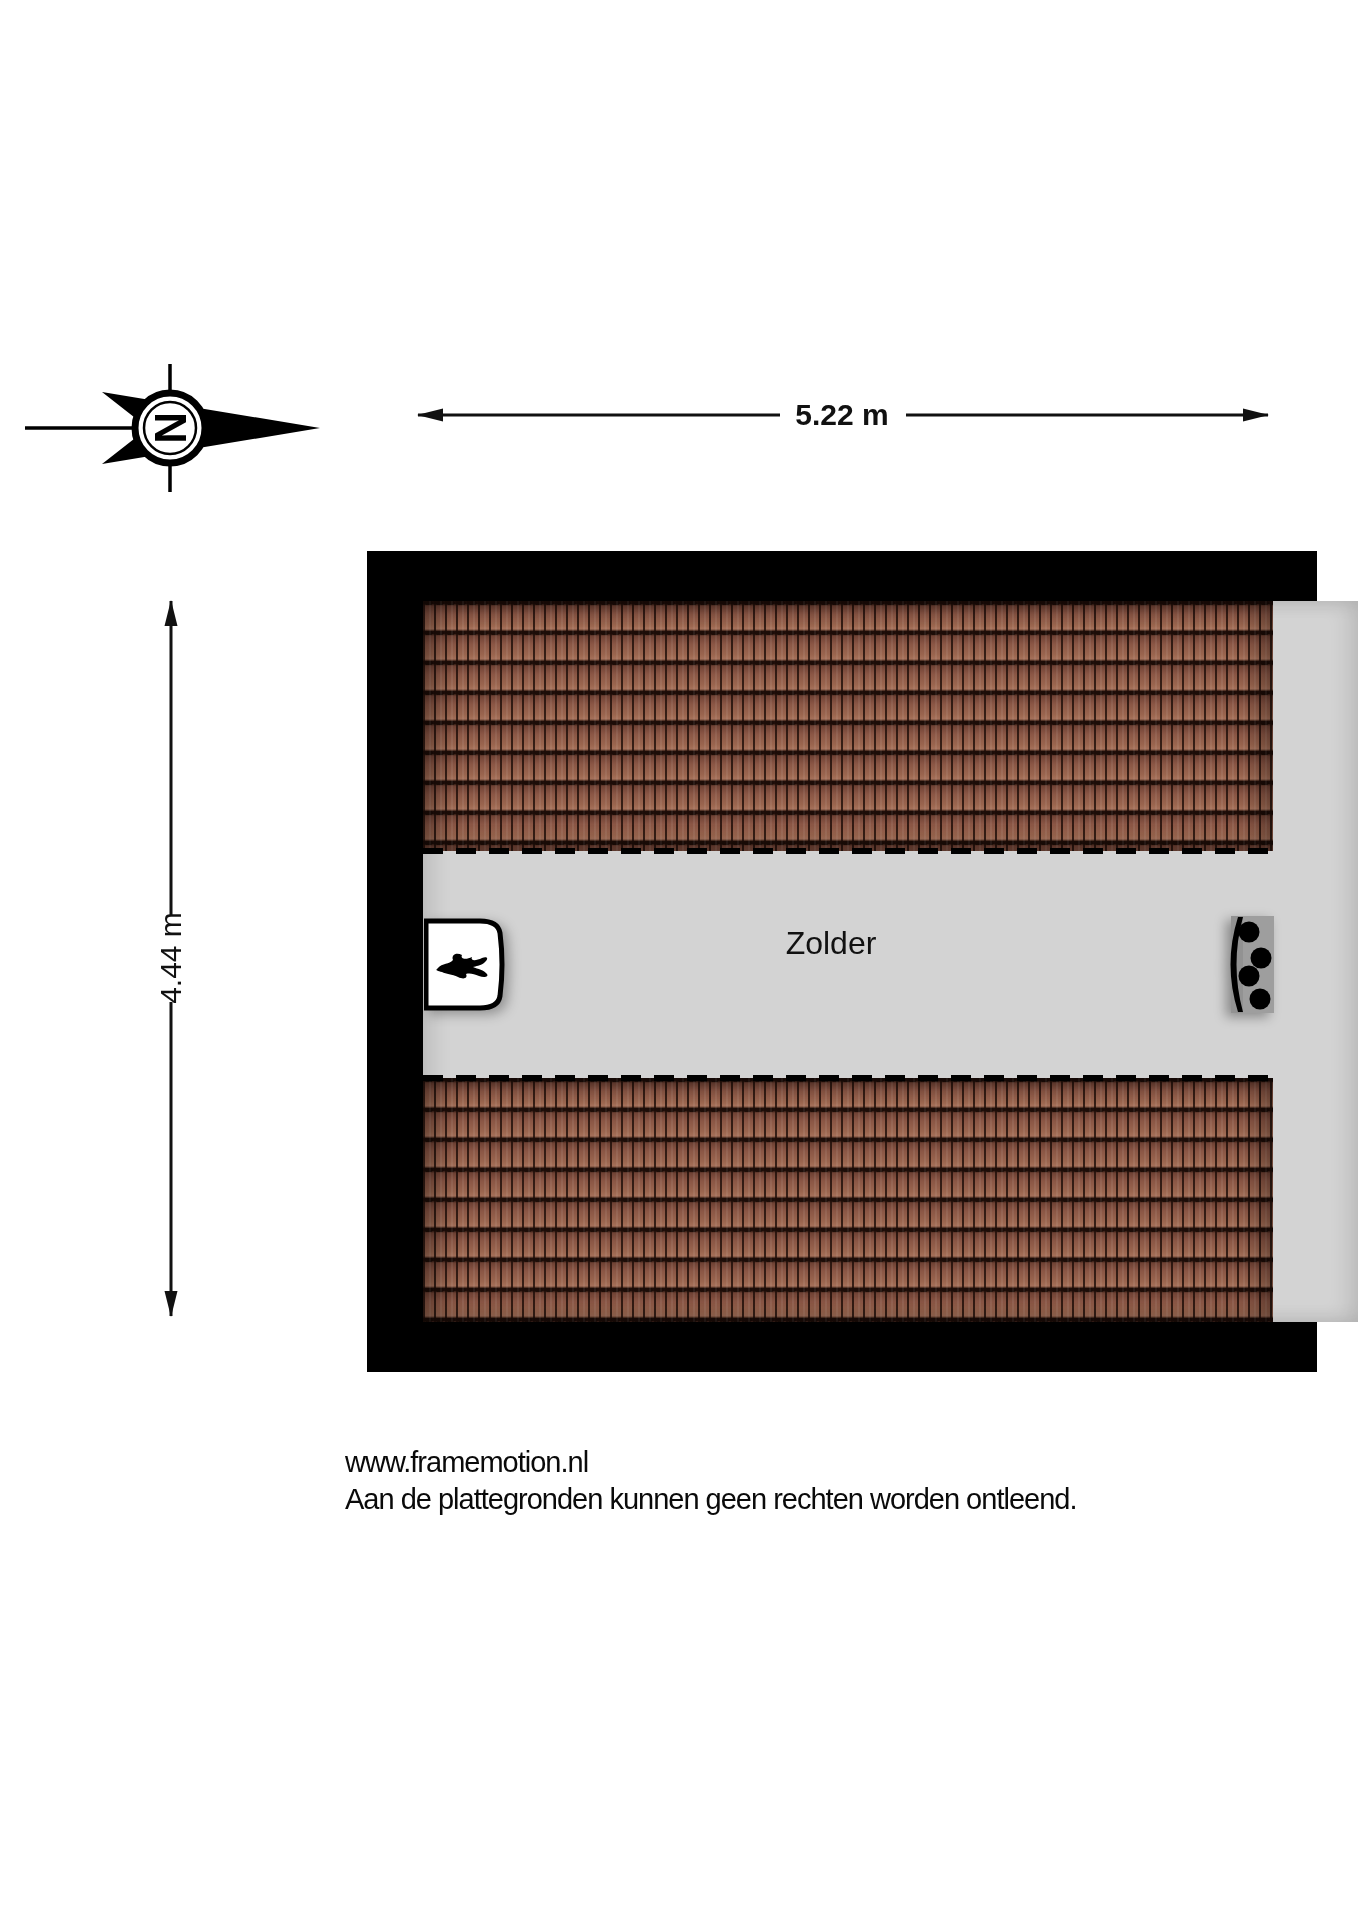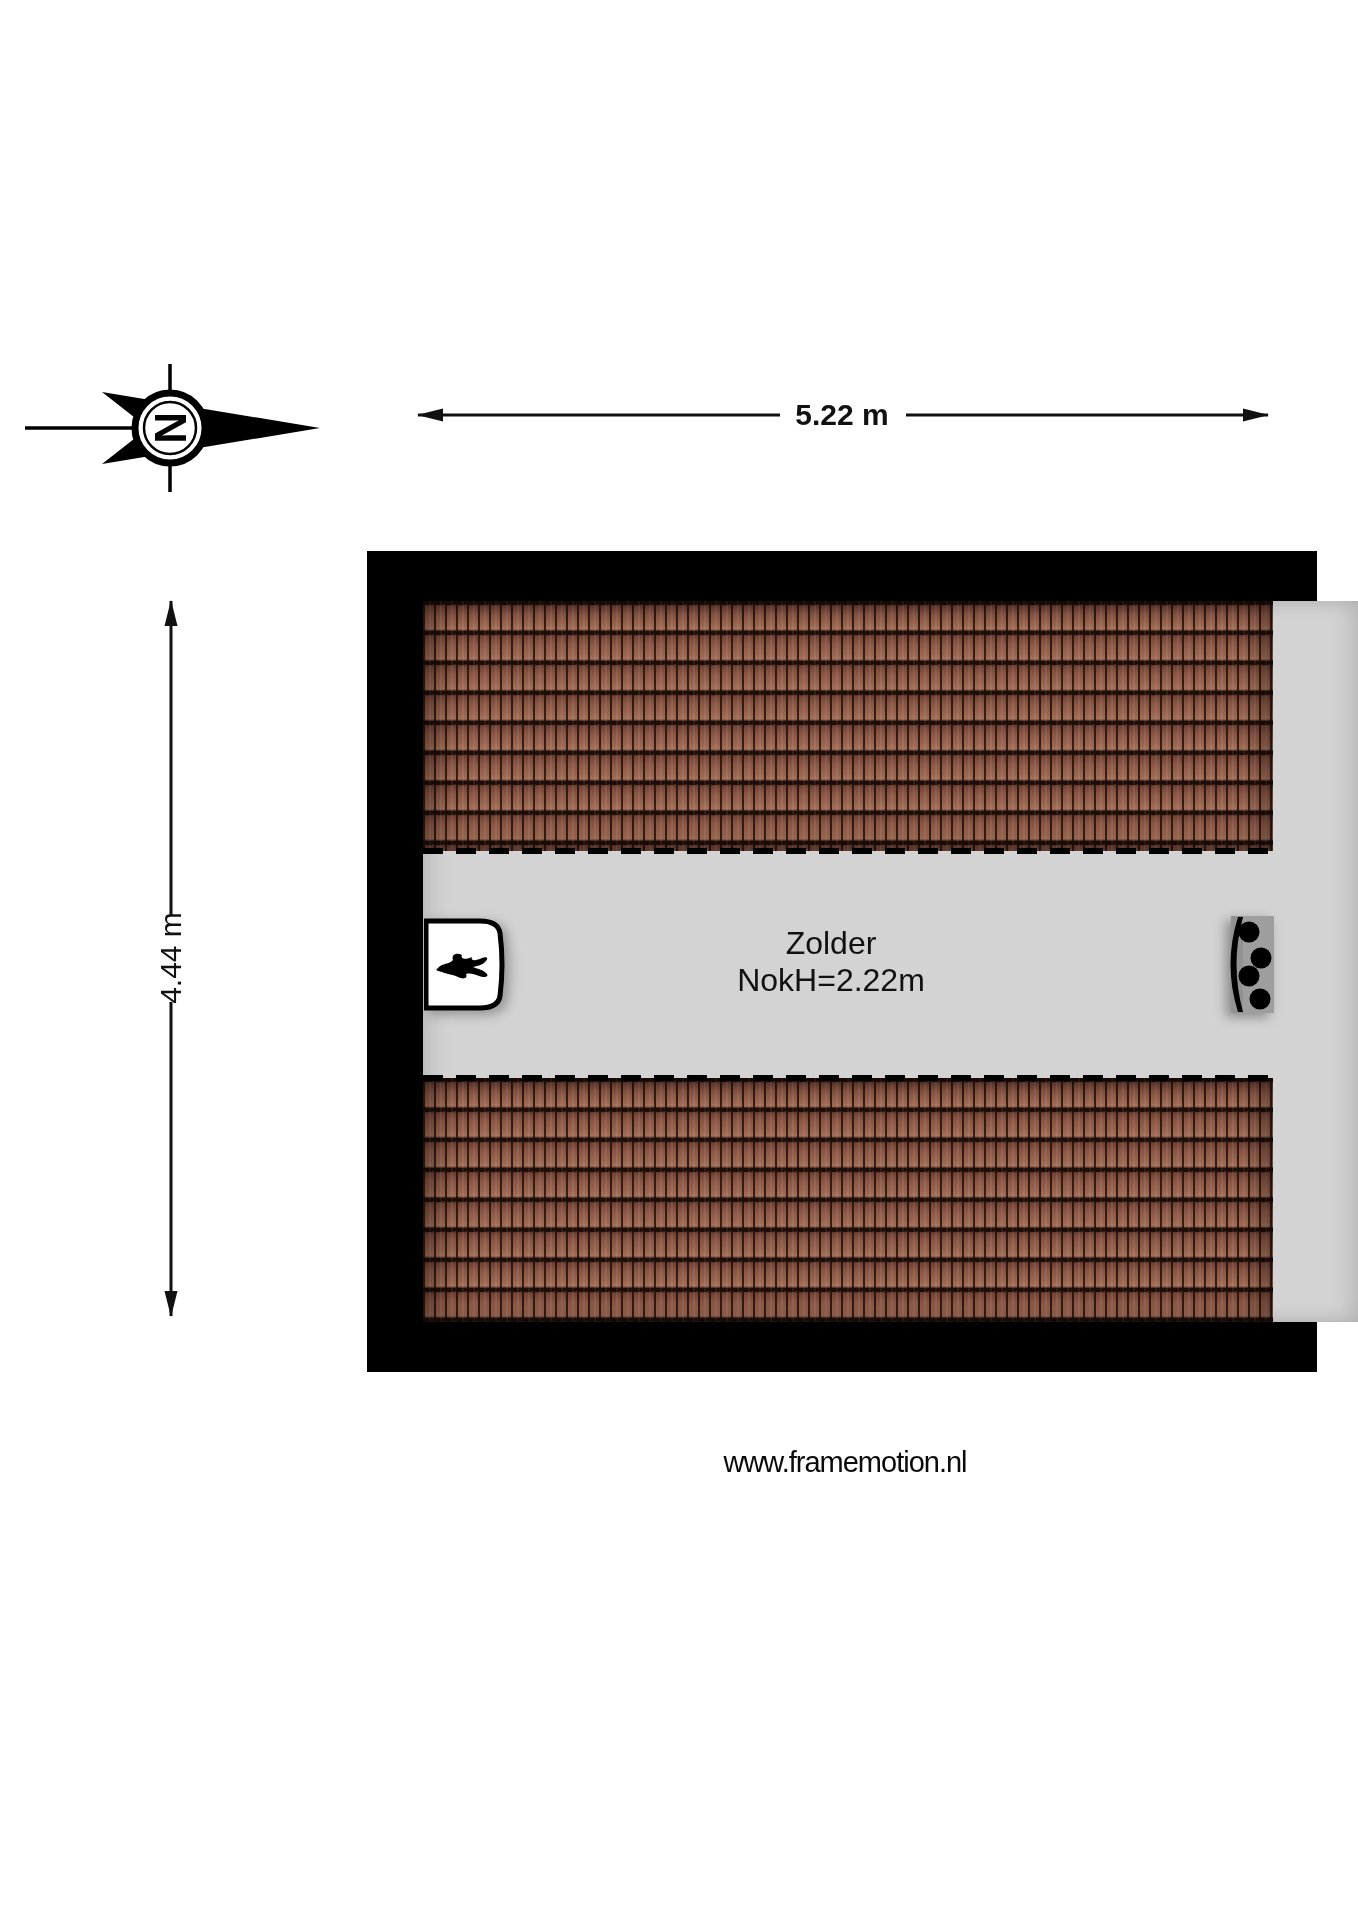--- a/index.html
+++ b/index.html
@@ -36,21 +36,21 @@
 
   #room-label{position:absolute;left:0;top:324px;width:816px;text-align:center;color:#111;
               font-size:32px;line-height:37px;}
 
   #boiler{position:absolute;left:1px;top:317px;width:82px;height:93px;
           filter:drop-shadow(5px 4px 6px rgba(0,0,0,.30));}
   #wall-unit{position:absolute;left:799px;top:314px;width:52px;height:99px;
              filter:drop-shadow(-5px 4px 6px rgba(0,0,0,.35));}
 
   
-  #footer{left:345px;top:1444px;width:1000px;text-align:center;color:#0a0a0a;
+  #footer{left:345px;top:1444px;width:1000px;color:#0a0a0a;
           font-size:29px;line-height:37px;letter-spacing:-1px;}
 </style>
 </head>
 <body>
 
 <div id="stage">
 
   <svg id="compass" class="abs" viewBox="0 0 315 150">
     <line x1="10" y1="73" x2="140" y2="73" stroke="#000" stroke-width="3.5"></line>
     <polygon points="305,73 87,37 133,73 87,109" fill="#000"></polygon>
@@ -79,21 +79,20 @@
   <div id="building" class="abs">
     <div id="interior">
 
       <div id="tiles-top" class="tiles"></div>
       <div id="tiles-bottom" class="tiles"></div>
       <div id="dash-top" class="dashline"></div>
       <div id="dash-bottom" class="dashline"></div>
 
       <div id="room-label">
         <div>Zolder</div>
-        <div>NokH=2.22m</div>
       </div>
 
       <svg id="boiler" viewBox="0 0 82 93">
         <path d="M2,3 L56,3 Q74,3 76,15 Q80,46.5 76,78 Q74,90 56,90 L2,90 Z" fill="#ffffff" stroke="#000" stroke-width="5"></path>
         <path d="M13,51 C19,44 25,47 29,42 C27,37 32,34 38,37 C36,41 42,42 48,39
                  C46,43 52,43 58,40 C64,38 65,41 60,45 C56,48 52,48 49,49
                  C54,51 60,52 63,56 C65,59 60,60 55,58 C50,56 46,55 42,56
                  C44,60 40,62 34,59 C28,56 22,56 18,54 C14,53 11,52 13,51 Z" fill="#000"></path>
       </svg>
 
@@ -105,15 +104,16 @@
         <circle cx="39" cy="43" r="10.5" fill="#000"></circle>
         <circle cx="27" cy="61" r="10.5" fill="#000"></circle>
         <circle cx="38" cy="84" r="10.5" fill="#000"></circle>
       </svg>
 
     </div>
   </div>
 
   <div id="footer" class="abs">
     <div>www.framemotion.nl</div>
+    <div>Aan de plattegronden kunnen geen rechten worden ontleend.</div>
   </div>
 
 </div>
 
 </body></html>

